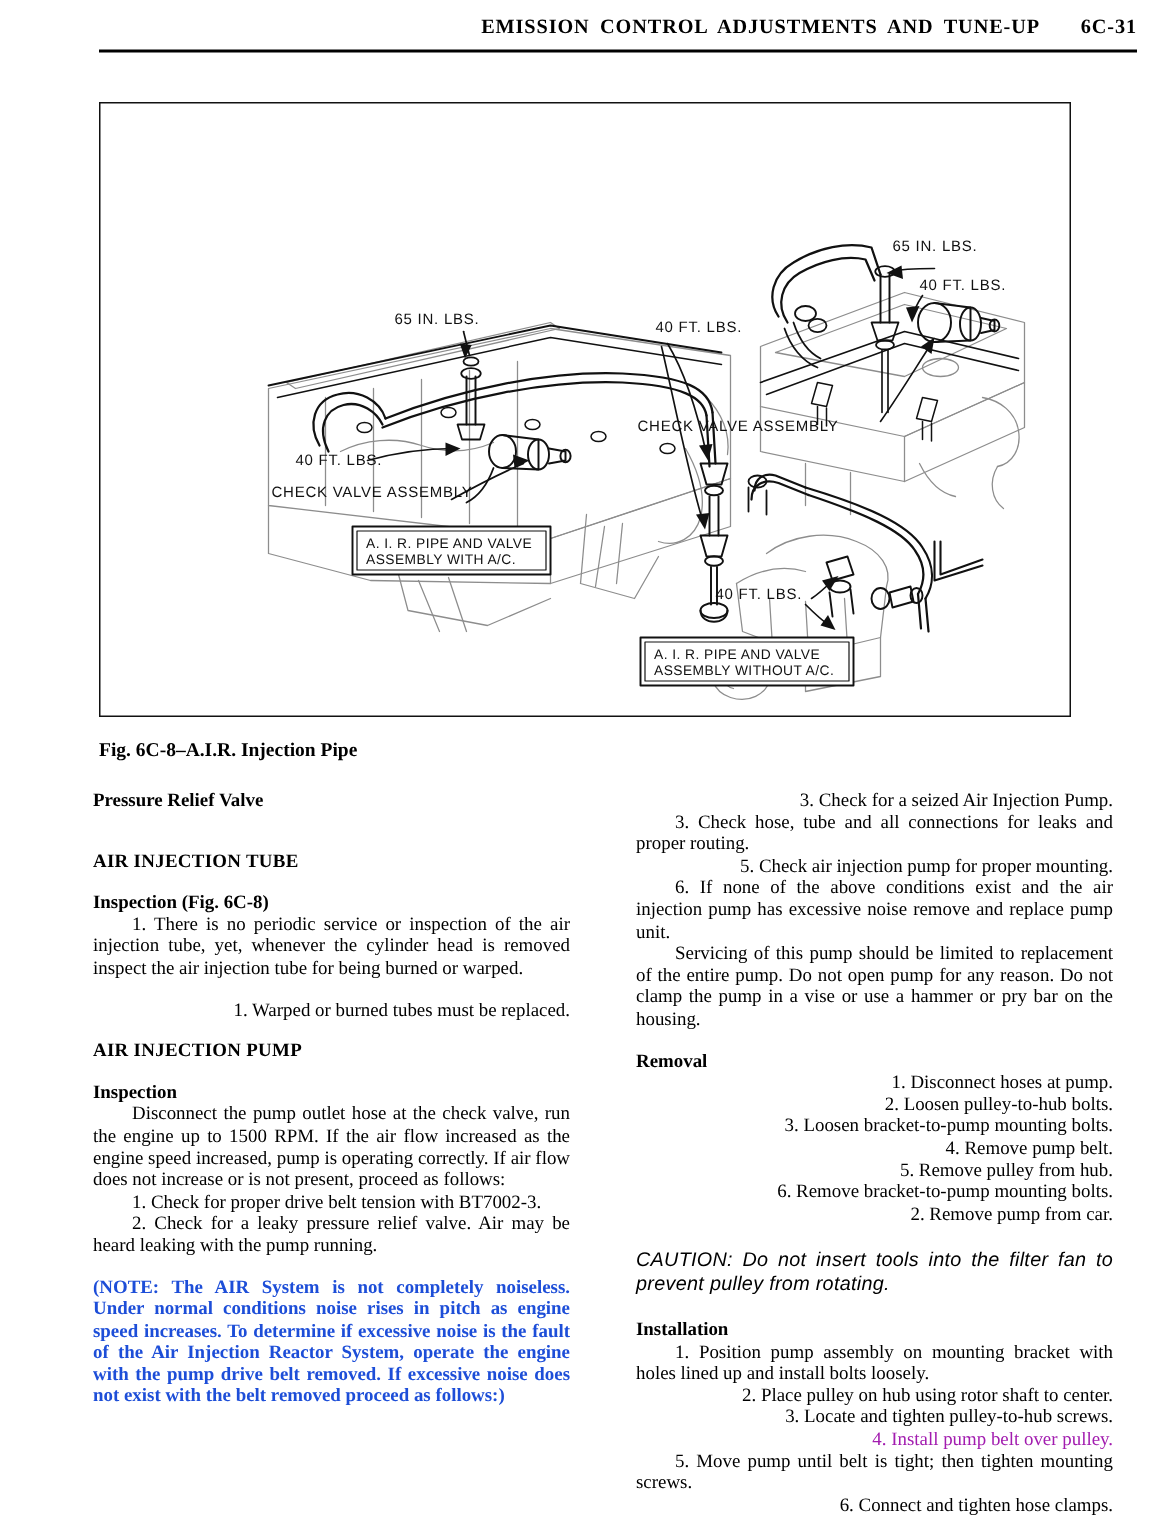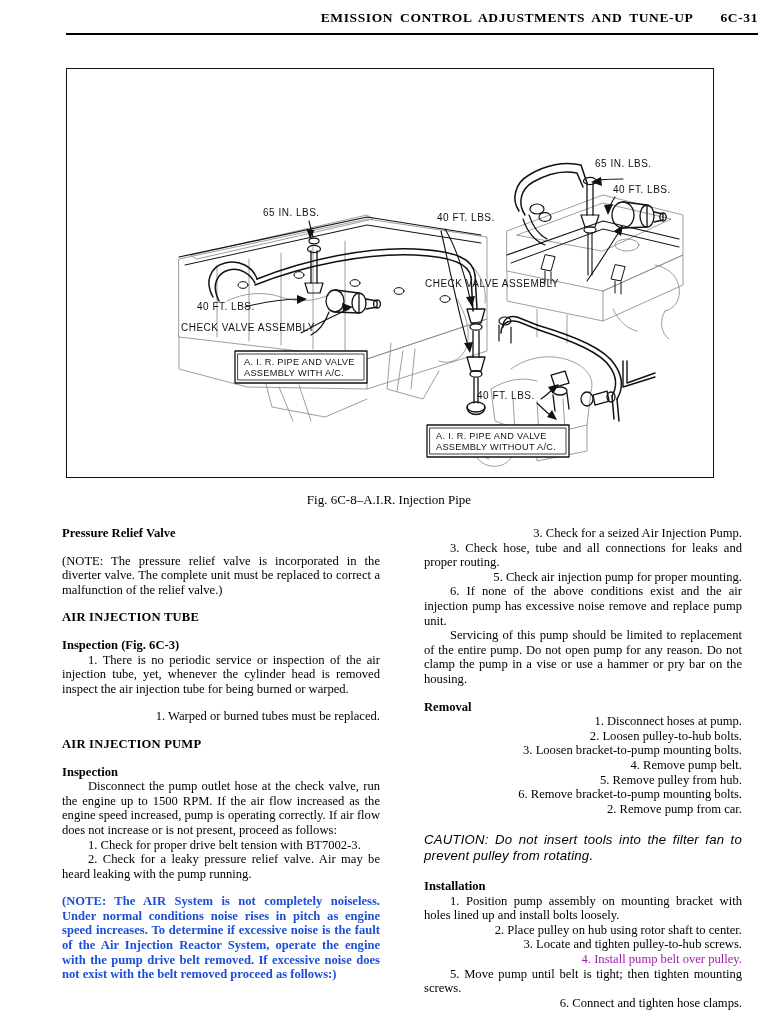--- a/index.html
+++ b/index.html
@@ -53,23 +53,22 @@
     background: #fff;
     overflow: hidden;
   }
   .figure-box svg { display: block; }
 
   .fig-caption {
     position: absolute;
     top: 492px;
     left: 66px;
     width: 646px;
-    text-align: center;
     font-size: 13px;
-    font-weight: normal;
+    font-weight: bold;
   }
 
   
   .col {
     position: absolute;
     top: 526px;
     width: 318px;
     font-size: 12.6px;
     line-height: 14.6px;
     text-align: justify;
@@ -337,29 +336,28 @@
 </div>
 
 <div class="fig-caption">Fig. 6C-8–A.I.R. Injection Pipe</div>
 
 <div class="col col-left">
 
   <p class="head-bold">Pressure Relief Valve</p>
 
   <div class="gap-md"></div>
 
-  <p>(NOTE: The pressure relief valve is incorporated in the diverter valve. The complete unit must be replaced to correct a malfunction of the relief valve.)</p>
 
   <div class="gap-md"></div>
 
   <p class="head-caps">AIR INJECTION TUBE</p>
 
   <div class="gap-md"></div>
 
-  <p class="head-bold">Inspection (Fig. 6C-3)</p>
+  <p class="head-bold">Inspection (Fig. 6C-8)</p>
 
   <p class="num-item">1. There is no periodic service or inspection of the air injection tube, yet, whenever the cylinder head is removed inspect the air injection tube for being burned or warped.</p>
 
   <div class="gap-md"></div>
 
   <p class="num-item ragged">1. Warped or burned tubes must be replaced.</p>
 
   <div class="gap-md"></div>
 
   <p class="head-caps">AIR INJECTION PUMP</p>

